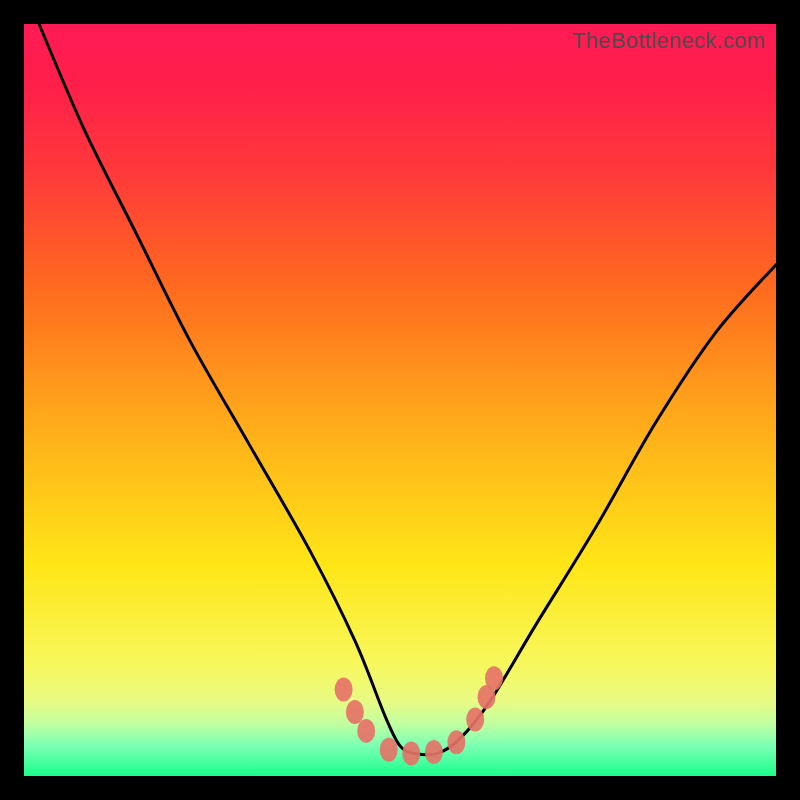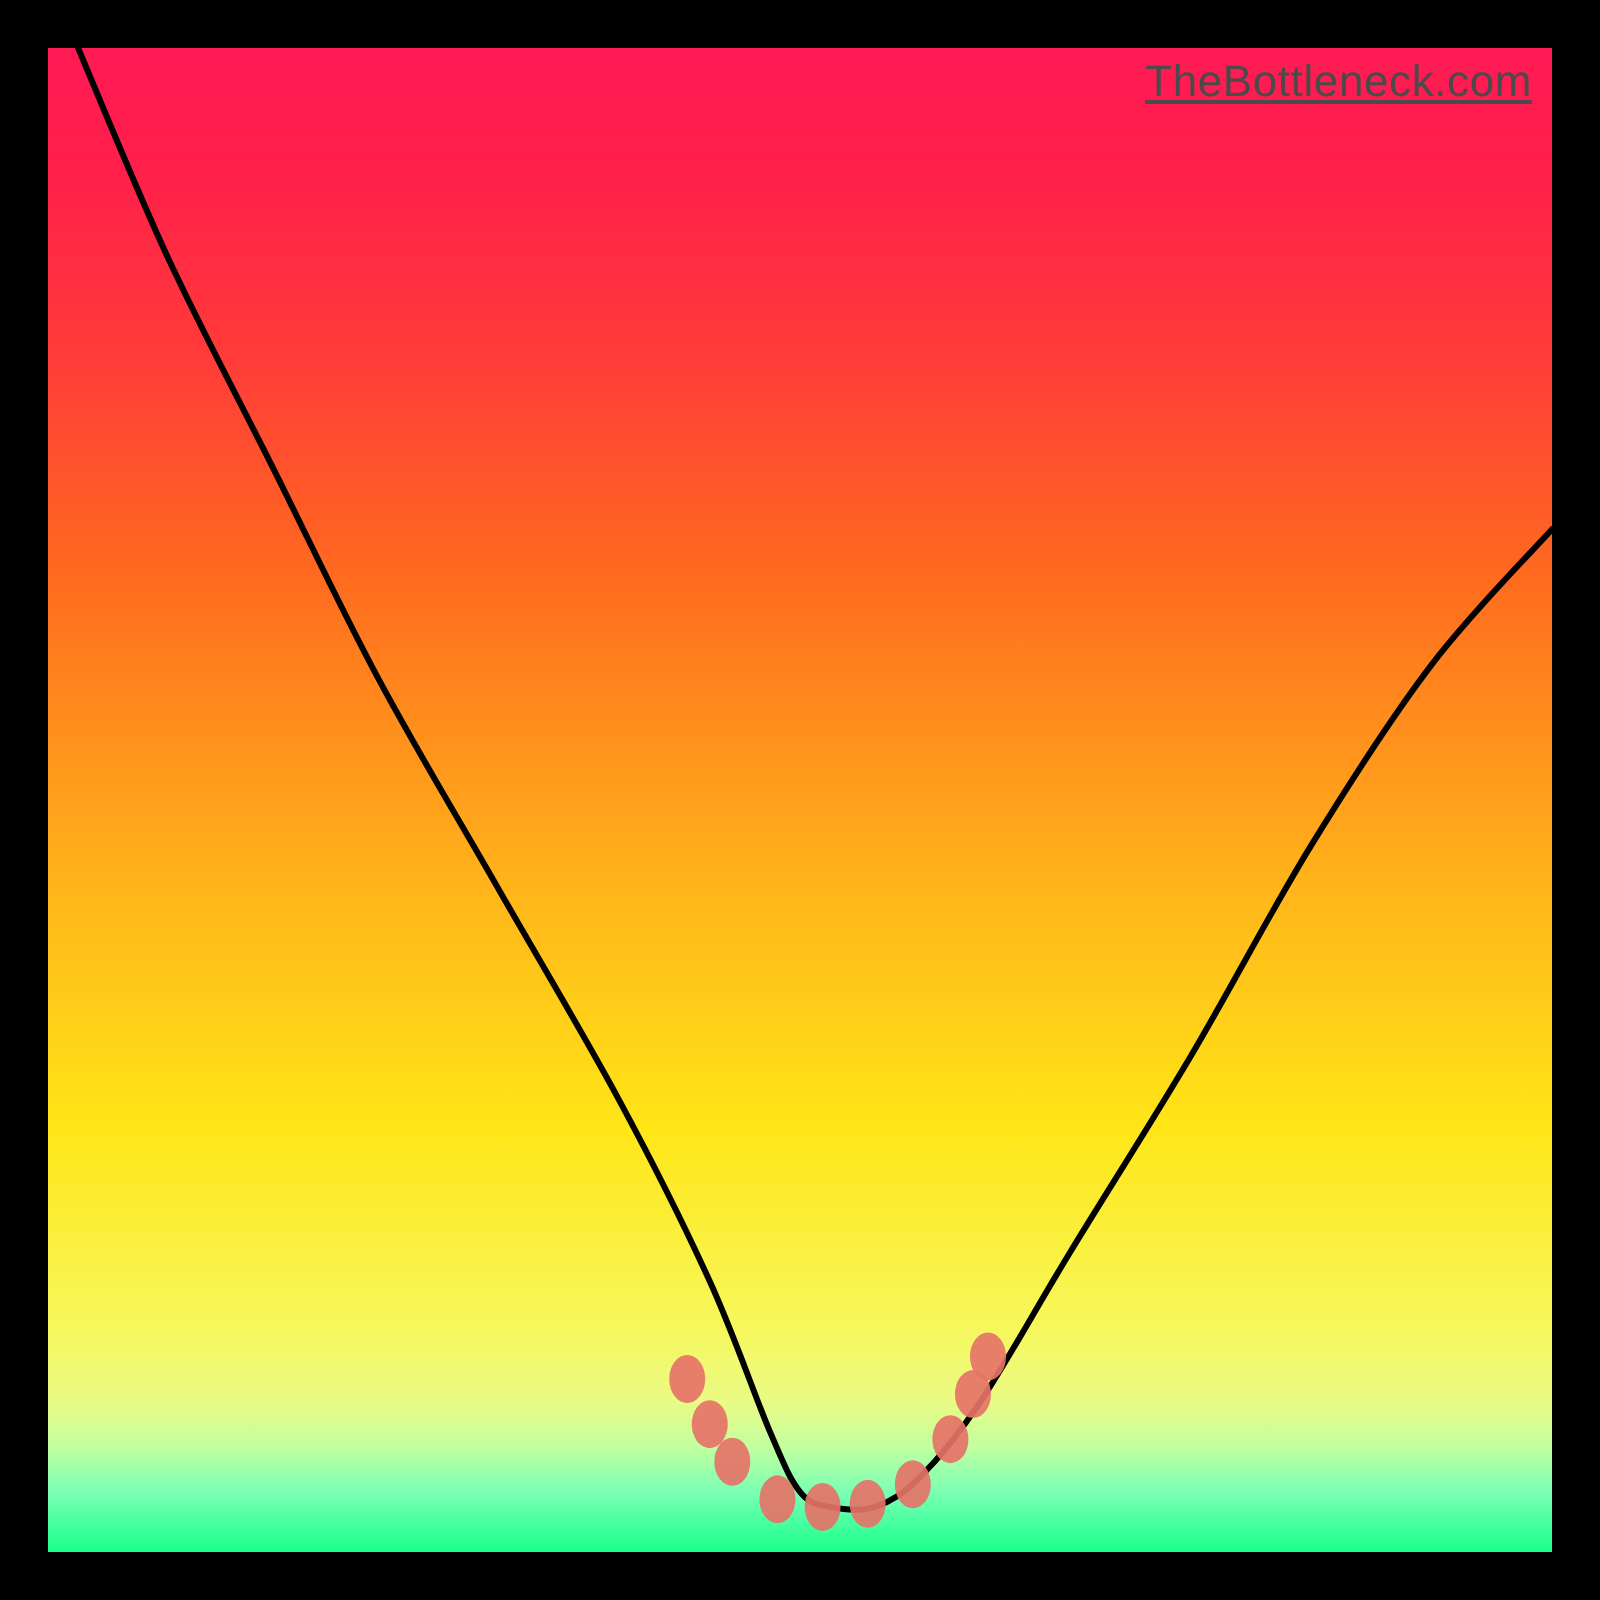--- a/index.html
+++ b/index.html
@@ -41,21 +41,20 @@
   }
   .watermark {
     position: absolute;
     top: 4px;
     right: 10px;
     color: #4b4b4b;
     font-size: 22px;
     font-weight: 500;
     letter-spacing: 0.3px;
     user-select: none;
-    text-decoration: underline;
   }
   svg.curve {
     position: absolute;
     left: 0;
     top: 0;
     width: 752px;
     height: 752px;
   }
   .marker {
     fill: #e57368;

